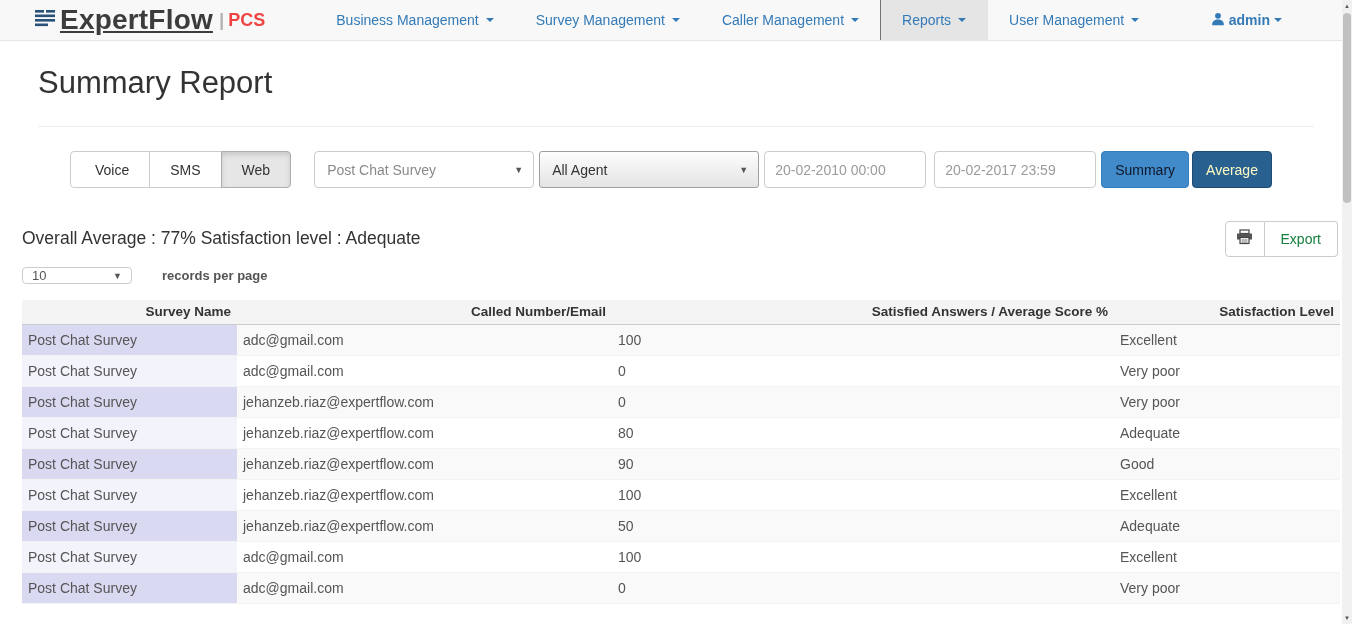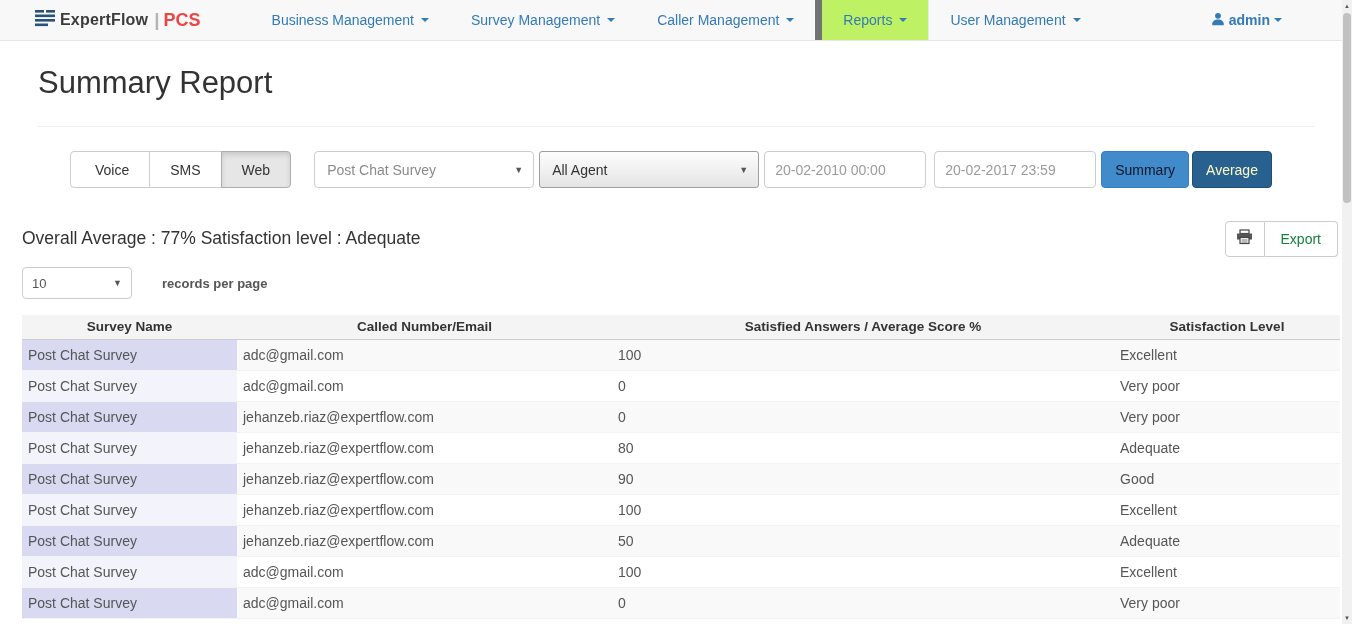--- a/index.html
+++ b/index.html
@@ -15,30 +15,30 @@
   .navbar {
     height: 41px;
     background: #f8f8f8;
     border-bottom: 1px solid #e7e7e7;
     display: flex;
     align-items: stretch;
     padding-left: 35px;
   }
   .brand { display: flex; align-items: center; margin-right: 50px; cursor: pointer; }
   .brand svg { margin-right: 5px; }
-  .brand-name { font-size: 16px; font-weight: bold; color: #3c3c3c; letter-spacing: .2px; }
+  .brand-name { font-size: 28px; font-weight: bold; color: #3c3c3c; letter-spacing: .2px; text-decoration: underline; }
   .brand-sep { color: #b5b5b5; font-size: 19px; margin: 0 4px 0 6px; font-weight: bold; }
   .brand-product { font-size: 18px; font-weight: bold; color: #ef4444; }
   .nav-items { display: flex; align-items: stretch; }
   .nav-item {
     display: flex; align-items: center; gap: 7px;
     padding: 0 21px; color: #337ab7; font-size: 14px; cursor: pointer;
     white-space: nowrap;
   }
-  .nav-item.active { background: #bef264; border-left: 7px solid #737373; border-right: 1px solid #e7e7e7; }
+  .nav-item.active { background: #e5e5e5; border-left: 1px solid #737373; border-right: 1px solid #e7e7e7; }
   .caret {
     width: 0; height: 0; display: inline-block;
     border-left: 4px solid transparent; border-right: 4px solid transparent;
     border-top: 4px solid currentColor;
   }
   .nav-user {
     margin-left: auto; margin-right: 70px;
     display: flex; align-items: center; gap: 4px;
     color: #337ab7; font-size: 14px; font-weight: bold; cursor: pointer;
   }
@@ -106,36 +106,36 @@
   }
   .export-btn {
     height: 36px; padding: 0 16px; border: 1px solid #ccc; border-left: none;
     border-radius: 0 4px 4px 0; background: #fff; color: #15803d; font-size: 14px;
     display: flex; align-items: center; cursor: pointer;
   }
 
   
   .records-row { display: flex; align-items: center; margin: 10px 0 0 22px; }
   .page-size-select {
-    width: 110px; height: 32px; border: 1px solid #ccc; border-radius: 4px;
+    width: 110px; height: 17px; border: 1px solid #ccc; border-radius: 4px;
     display: flex; align-items: center; justify-content: space-between;
     padding: 0 9px; color: #555; font-size: 13px; background: #fff; cursor: pointer;
   }
   .records-label { margin-left: 30px; font-size: 13px; font-weight: bold; color: #555; }
 
   
   table.report {
     border-collapse: collapse; table-layout: fixed;
     width: 1318px; margin: 16px 0 0 22px; font-size: 14px;
   }
   table.report col.c1 { width: 215px; }
   table.report col.c2 { width: 375px; }
   table.report col.c3 { width: 502px; }
   table.report thead th {
-    text-align: center; font-weight: bold; color: #333; font-size: 13.5px;
+    text-align: right; font-weight: bold; color: #333; font-size: 13.5px;
     background: #f4f4f4; border-bottom: 1px solid #ccc;
     height: 24px; padding: 2px 6px; cursor: pointer;
   }
   table.report tbody td {
     height: 31px; padding: 2px 6px; color: #555;
     border-bottom: 1px solid #f3f3f3;
     overflow: hidden; white-space: nowrap; text-overflow: ellipsis;
   }
   table.report tr.odd { background: #f9f9f9; }
   table.report tr.odd td:first-child { background: #d9daf2; }

